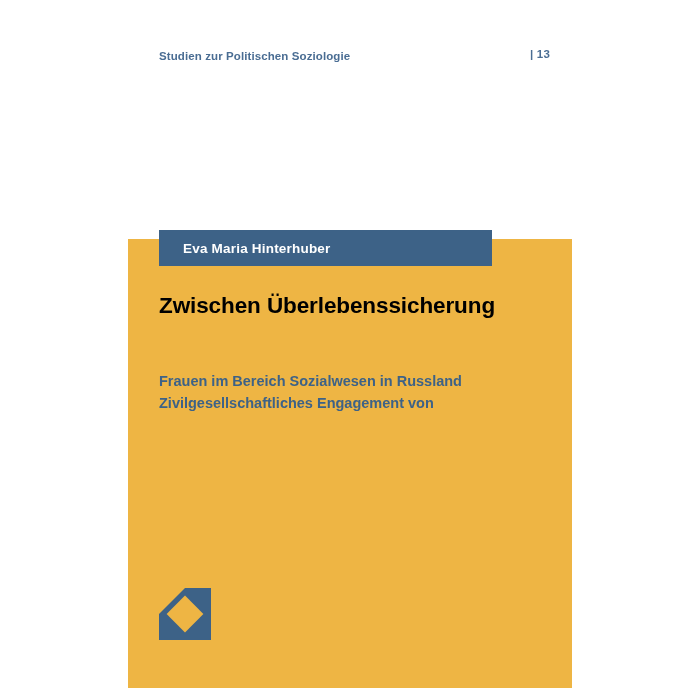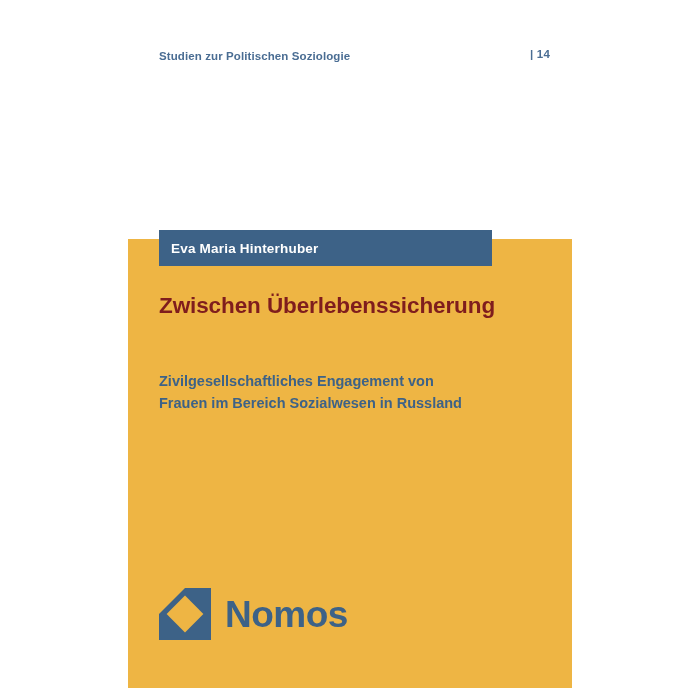--- a/index.html
+++ b/index.html
@@ -94,31 +94,31 @@
     width: 333px;
     height: 36px;
     background: #3d6287;
     display: flex;
     align-items: center;
   }
   .author-name {
     color: #ffffff;
     font-size: 13.5px;
     font-weight: bold;
-    padding-left: 12px;
+    padding-left: 24px;
     letter-spacing: 0.2px;
   }
 
   
   .title {
     position: absolute;
     left: 31px;
     top: 278px;
     width: 390px;
-    color: #7f1d1d;
+    color: #000000;
     font-size: 22.5px;
     font-weight: bold;
     line-height: 31px;
     letter-spacing: -0.1px;
   }
   .subtitle {
     position: absolute;
     left: 31px;
     top: 358px;
     width: 395px;
@@ -181,34 +181,33 @@
   <div class="cover">
 
     <div class="ochre-main"></div>
     <div class="header-white"></div>
     <div class="ochre-strip"></div>
 
     <div class="series">
       <div>Studien zur Politischen Soziologie</div>
     </div>
 
-    <div class="volume">| 14</div>
+    <div class="volume">| 13</div>
 
     <div class="author-bar">
       <span class="author-name">Eva Maria Hinterhuber</span>
     </div>
 
     <div class="title">
       <div>Zwischen Überlebenssicherung</div>
     </div>
 
     <div class="subtitle">
+      <div>Frauen im Bereich Sozialwesen in Russland</div>
       <div>Zivilgesellschaftliches Engagement von</div>
-      <div>Frauen im Bereich Sozialwesen in Russland</div>
     </div>
 
     <div class="logo">
       <div class="logo-mark"></div>
-      <div class="logo-text">Nomos</div>
     </div>
 
   </div>
 </div>
 
 </body></html>

